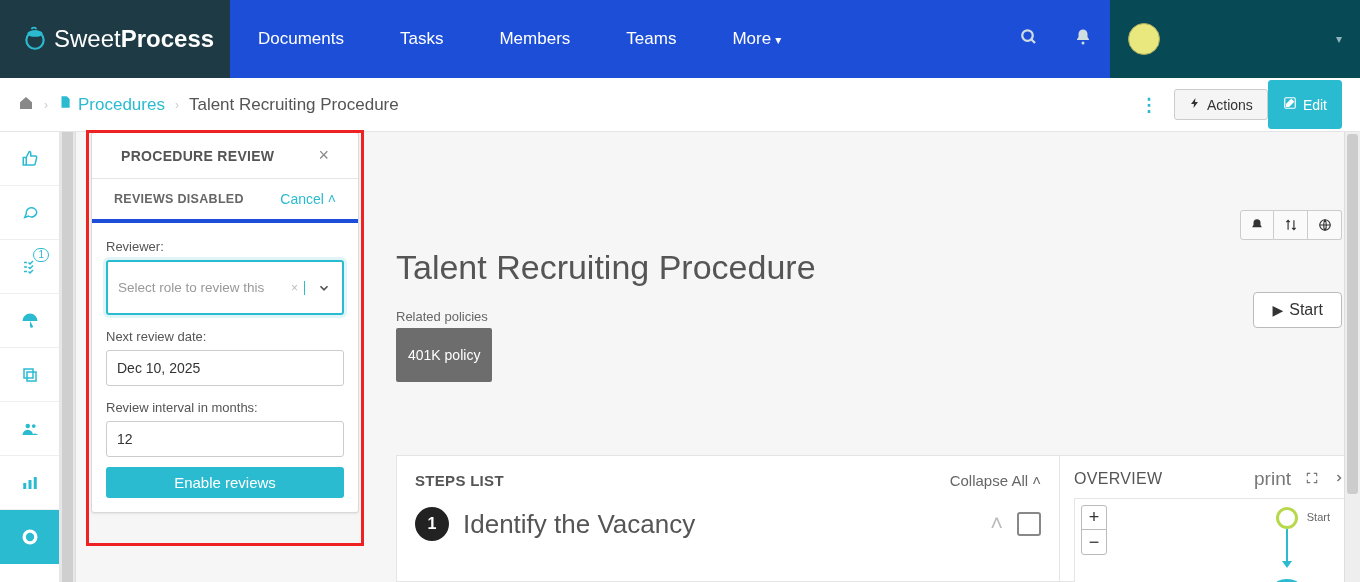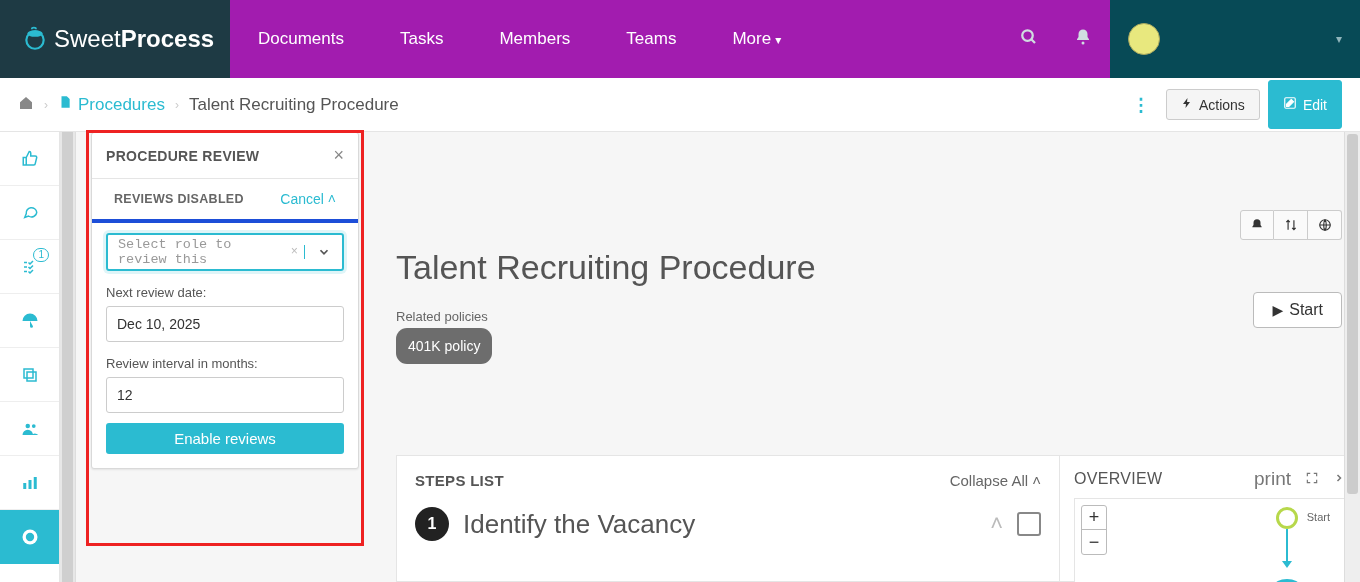--- a/index.html
+++ b/index.html
@@ -1,19 +1,19 @@
 <!DOCTYPE html>
 <html><head>
 <meta charset="utf-8">
 <style>
   * { box-sizing: border-box; margin: 0; padding: 0; }
   body { font-family: "Helvetica Neue", Helvetica, Arial, sans-serif; font-size: 14px; color: #333; background: #fff; width: 1360px; height: 582px; overflow: hidden; }
 
   
-  .header { height: 78px; background: #a21caf; display: flex; align-items: stretch; }
+  .header { height: 78px; background: #1d4ed8; display: flex; align-items: stretch; }
   .brand-box { width: 230px; background: #1e3a44; display: flex; align-items: center; padding-left: 22px; }
   .brand-box svg { flex: none; }
   .brand-text { color: #fff; font-weight: 300; font-size: 24px; margin-left: 6px; }
   .brand-text b { font-weight: 600; }
 
   .nav { display: flex; align-items: center; }
   .nav-item { padding: 0 28px; color: #fff; font-size: 17px; line-height: 78px; cursor: pointer; }
   .nav-item .chev { font-size: 12px; margin-left: 4px; }
 
   .header-right { margin-left: auto; display: flex; align-items: center; }
@@ -25,21 +25,21 @@
   
   .crumb-bar { height: 54px; border-bottom: 1px solid #e5e5e5; display: flex; align-items: center; padding: 0 18px; }
   .crumb-home { color: #888; font-size: 16px; cursor: pointer; }
   .crumb-sep { color: #ccc; margin: 0 10px; font-size: 12px; }
   .crumb-link { color: #2bbbd1; font-size: 17px; cursor: pointer; display: flex; align-items: center; }
   .crumb-link .doc-icon { color: #2bbbd1; margin-right: 6px; }
   .crumb-current { color: #555; font-size: 17px; }
   .crumb-right { margin-left: auto; display: flex; align-items: center; }
   .dots-btn { color: #2bbbd1; font-weight: 700; padding: 0 10px; cursor: pointer; font-size: 18px; }
   .actions-btn { background: #f5f5f5; border: 1px solid #ccc; border-radius: 3px; padding: 6px 14px; font-size: 14px; color: #333; cursor: pointer; display: flex; align-items: center; margin-left: 6px; }
-  .edit-btn { background: #2bbbd1; border: 1px solid #2bbbd1; border-radius: 3px; padding: 15px 14px; font-size: 14px; color: #fff; cursor: pointer; display: flex; align-items: center; margin-left: 8px; text-align: center; }
+  .edit-btn { background: #2bbbd1; border: 1px solid #2bbbd1; border-radius: 3px; padding: 15px 14px; font-size: 14px; color: #fff; cursor: pointer; display: flex; align-items: center; margin-left: 0; text-align: center; }
   .btn-icon { margin-right: 6px; }
 
   
   .main-area { display: flex; height: calc(582px - 78px - 54px); position: relative; }
 
   
   .rail { width: 60px; border-right: 1px solid #e5e5e5; display: flex; flex-direction: column; align-items: center; }
   .rail-item { width: 100%; height: 54px; display: flex; align-items: center; justify-content: center; color: #2bbbd1; font-size: 18px; cursor: pointer; border-bottom: 1px solid #eee; position: relative; }
   .rail-badge { position: absolute; top: 8px; right: 10px; background: #fff; border: 1px solid #2bbbd1; color: #2bbbd1; font-size: 10px; border-radius: 8px; padding: 0 4px; line-height: 12px; }
   .rail-active { background: #2bbbd1; color: #fff; border-bottom: none; }
@@ -47,40 +47,40 @@
   
   .gutter { width: 16px; background: #e7e7e7; border-right: 1px solid #ddd; position: relative; }
   .gutter::after { content:""; position:absolute; left:2px; right:2px; top:0; bottom:0; background:#cfcfcf; }
 
   
   .content { flex: 1; background: #f6f6f6; display: flex; position: relative; }
 
   
   .review-panel { position: absolute; left: 15px; top: 0; width: 268px; background: #fff; border: 1px solid #d9d9d9; border-radius: 3px; box-shadow: 0 1px 2px rgba(0,0,0,.08); z-index: 5; }
   .highlight-box { position:absolute; left:10px; top:-2px; width:278px; height:416px; border:3px solid #e22; pointer-events:none; z-index:6; }
-  .rp-header { padding: 12px 14px; border-bottom: 1px solid #e5e5e5; display: flex; align-items: center; }
+  .rp-header { padding: 12px 29px; border-bottom: 1px solid #e5e5e5; display: flex; align-items: center; }
   .rp-title { font-size: 14px; font-weight: 700; color: #555; letter-spacing: .3px; }
   .rp-close { margin-left: auto; color: #888; font-size: 18px; cursor: pointer; }
   .rp-sub { padding: 12px 22px; display: flex; align-items: center; border-bottom: 4px solid #1d4ed8; }
   .rp-sub-title { font-size: 12.5px; font-weight: 700; color: #666; letter-spacing: .3px; }
   .rp-sub-action { margin-left: auto; color: #2bbbd1; font-size: 14px; cursor: pointer; display: flex; align-items: center; }
   .rp-body { padding: 10px 14px 14px; }
   .rp-label { font-size: 13px; color: #555; margin-top: 6px; margin-bottom: 6px; }
-  .rp-select { display: flex; border: 2px solid #2bbbd1; border-radius: 3px; height: 38px; align-items: center; box-shadow: 0 0 0 3px rgba(43,187,209,.15); font-family: Liberation Mono, monospace; }
+  .rp-select { display: flex; border: 2px solid #2bbbd1; border-radius: 3px; height: 55px; align-items: center; box-shadow: 0 0 0 3px rgba(43,187,209,.15); }
   .rp-select-text { flex: 1; padding: 0 10px; color: #999; font-size: 13.5px; position: relative; }
   .rp-select-clear { color:#bbb; margin-right:6px; font-size:12px; }
   .rp-select-dd { width: 38px; border-left: 1px solid #2bbbd1; display: flex; align-items: center; justify-content: center; color: #555; cursor: pointer; }
   .rp-input { width: 100%; height: 36px; border: 1px solid #ccc; border-radius: 3px; padding: 0 10px; font-size: 14px; color: #333; margin-bottom: 4px; }
   .rp-enable { width: 100%; height: 31px; background: #2bbbd1; color: #fff; border: none; border-radius: 3px; font-size: 15px; cursor: pointer; margin-top: 6px; }
 
   
   .doc-main { flex: 1; padding: 0 24px 0 320px; overflow: hidden; position: relative; }
   .doc-title { font-size: 34px; font-weight: 400; color: #555; margin-top: 116px; }
   .related-label { font-size: 13px; color: #666; margin-top: 22px; }
-  .tag { display: inline-block; background: #6d6d6d; color: #fff; border-radius: 11px; padding: 10px 12px; font-size: 14px; margin-top: 4px; cursor:pointer; }
+  .tag { display: inline-block; background: #6d6d6d; color: #fff; border-radius: 2px; padding: 19px 12px; font-size: 14px; margin-top: 4px; cursor:pointer; }
 
   .icon-row { position: absolute; right: 18px; top: 78px; display: flex; }
   .ic-btn { width: 34px; height: 30px; border: 1px solid #ccc; background: #fafafa; display: flex; align-items: center; justify-content: center; font-size: 14px; color: #333; cursor: pointer; }
   .ic-btn + .ic-btn { border-left: none; }
   .ic-btn:first-child { border-radius: 3px 0 0 3px; }
   .ic-btn:last-child  { border-radius: 0 3px 3px 0; }
 
   .start-btn { position: absolute; right: 18px; top: 160px; border: 1px solid #bbb; border-radius: 4px; background: #fff; padding: 8px 18px; font-size: 16px; color: #333; display: flex; align-items: center; cursor: pointer; }
   .start-btn .play { margin-right: 6px; color: #333; font-size: 14px; }
 
@@ -256,20 +256,21 @@
     <div class="review-panel">
       <div class="rp-header">
         <span class="rp-title">PROCEDURE REVIEW</span>
         <span class="rp-close">×</span>
       </div>
       <div class="rp-sub">
         <span class="rp-sub-title">REVIEWS DISABLED</span>
         <span class="rp-sub-action"><span>Cancel</span>&nbsp;<span>˄</span></span>
       </div>
       <div class="rp-body">
+        <div class="rp-label">Reviewer:</div>
         <div class="rp-select">
           <span class="rp-select-text">Select role to review this</span>
           <span class="rp-select-clear">×</span>
           <span class="rp-select-dd">
             <svg width="14" height="14" viewBox="0 0 24 24" fill="none" stroke="currentColor" stroke-width="3">
                 <path d="M6 9l6 6 6-6"></path>
               </svg>
           </span>
         </div>
 

